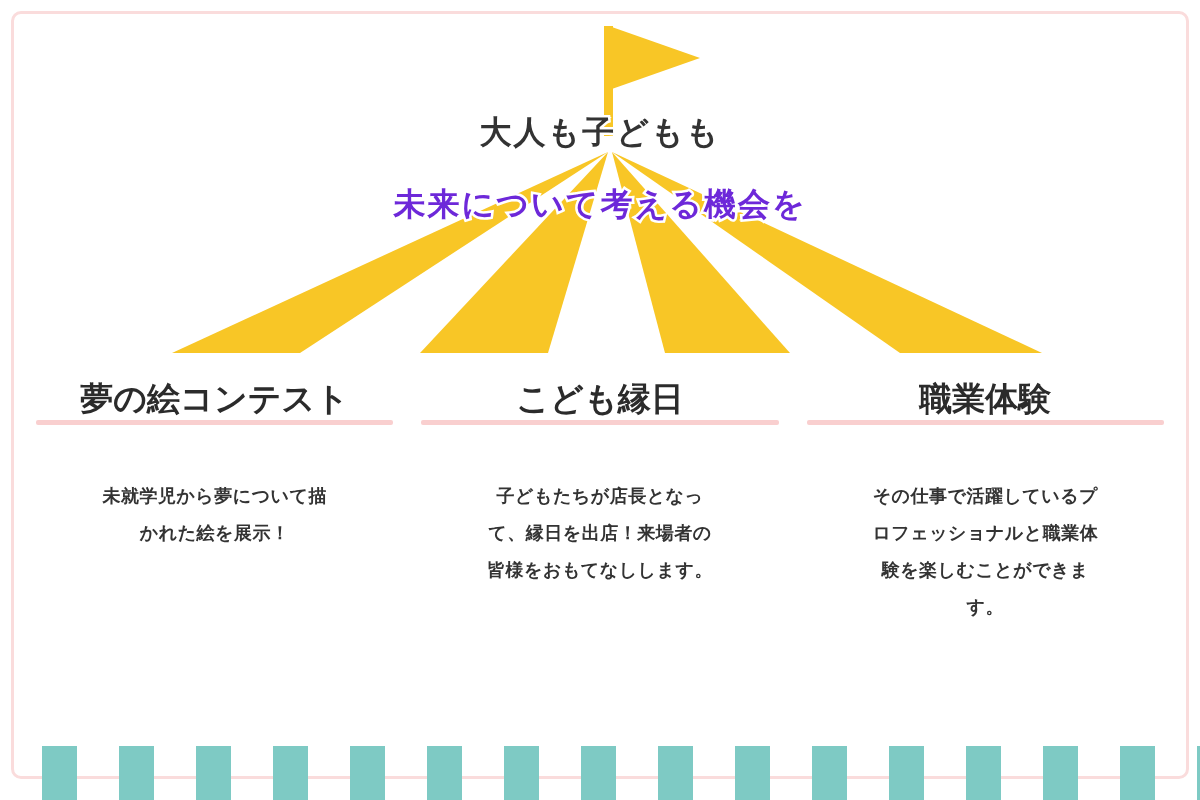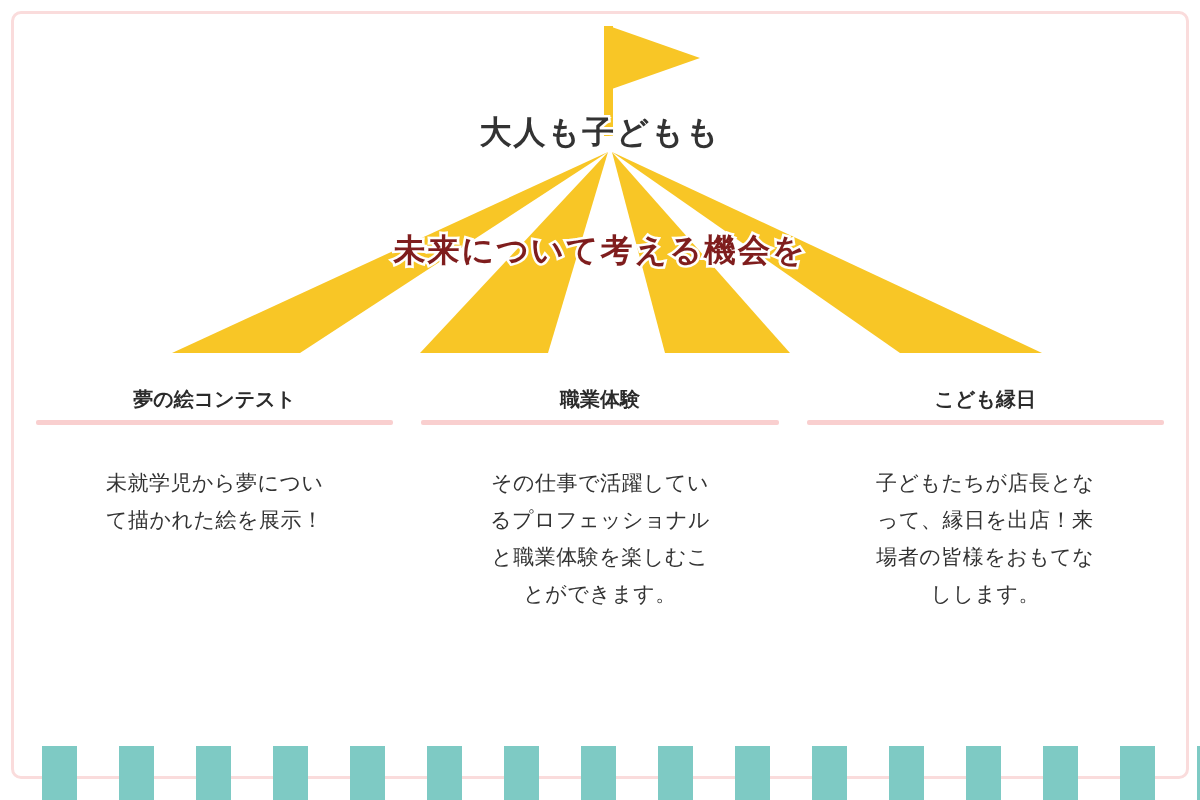--- a/index.html
+++ b/index.html
@@ -81,44 +81,45 @@
     flex: 1 1 0;
     display: flex;
     flex-direction: column;
     align-items: center;
     padding: 0 6px;
     box-sizing: border-box;
   }
   .col-heading {
     font-family: Liberation Sans, sans-serif;
     font-weight: bold;
-    font-size: 20px;
+    font-size: 33px;
     line-height: 34px;
     color: #2b2b2b;
     white-space: nowrap;
     text-align: center;
   }
   .col-rule {
     margin-top: 4px;
     height: 5px;
     background: #f9cfcf;
     border-radius: 2px;
     align-self: stretch;
     margin-left: 8px;
     margin-right: 8px;
   }
   .col-body {
-    margin-top: 40px;
+    margin-top: 52px;
     font-family: "DejaVu Sans", "Liberation Sans", sans-serif;
-    font-size: 21px;
+    font-size: 18px;
     line-height: 37px;
     color: #333333;
     text-align: center;
     letter-spacing: 0.5px;
     max-width: 230px;
+    font-weight: bold;
   }
 
   
   #teal-strip {
     position: absolute;
     left: 0;
     top: 746px;
     width: 1200px;
     height: 54px;
     display: flex;
@@ -148,44 +149,44 @@
       <polygon fill="#f8c626" points="612,152 900,353 1042,353"></polygon>
     </g>
     <g>
       <rect x="604" y="26" width="9" height="110" fill="#f8c626"></rect>
       <polygon fill="#f8c626" points="609,26 700,58 609,90"></polygon>
     </g>
   </svg>
 
   <div id="headline">
     <span class="headline-line" style="color: rgb(51, 51, 51);">大人も子どもも</span>
-    <span class="headline-line" style="color: #7f1d1d; margin-top: 46px;">未来について考える機会を</span>
+    <span class="headline-line" style="color: #6d28d9;">未来について考える機会を</span>
   </div>
 
   <div id="columns">
 
     <div class="col">
       <div class="col-heading">夢の絵コンテスト</div>
       <div class="col-rule" style="background: rgb(249, 207, 207);"></div>
       <div class="col-body">未就学児から夢について描かれた絵を展示！</div>
     </div>
 
 
     <div class="col">
+      <div class="col-heading">こども縁日</div>
+      <div class="col-rule" style="background: rgb(249, 207, 207);"></div>
+      <div class="col-body">子どもたちが店長となって、縁日を出店！来場者の皆様をおもてなしします。</div>
+    </div>
+
+    <div class="col">
       <div class="col-heading">職業体験</div>
       <div class="col-rule" style="background: rgb(249, 207, 207);"></div>
       <div class="col-body">その仕事で活躍しているプロフェッショナルと職業体験を楽しむことができます。</div>
     </div>
 
-    <div class="col">
-      <div class="col-heading">こども縁日</div>
-      <div class="col-rule" style="background: rgb(249, 207, 207);"></div>
-      <div class="col-body">子どもたちが店長となって、縁日を出店！来場者の皆様をおもてなしします。</div>
-    </div>
-
   </div>
 
   <div id="frame" style="border-color: rgb(250, 220, 220);"></div>
 
   <div id="teal-strip">
       <div class="teal-gap" style="width: 42px;"></div>
       <div class="teal-block" style="background: rgb(126, 202, 196);"></div>
       <div class="teal-gap"></div>
       <div class="teal-block" style="background: rgb(126, 202, 196);"></div>
       <div class="teal-gap"></div>

